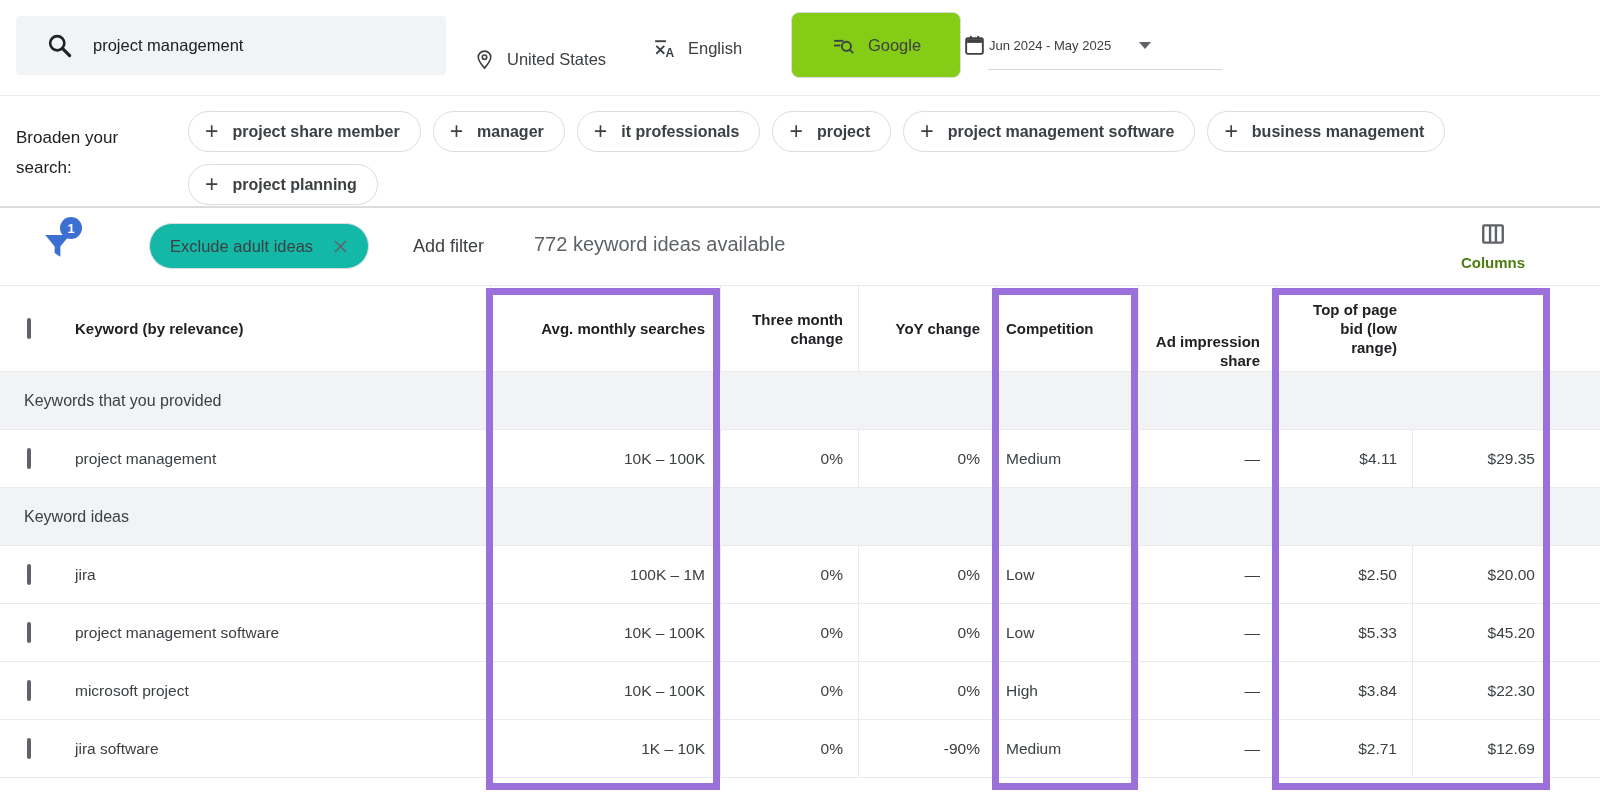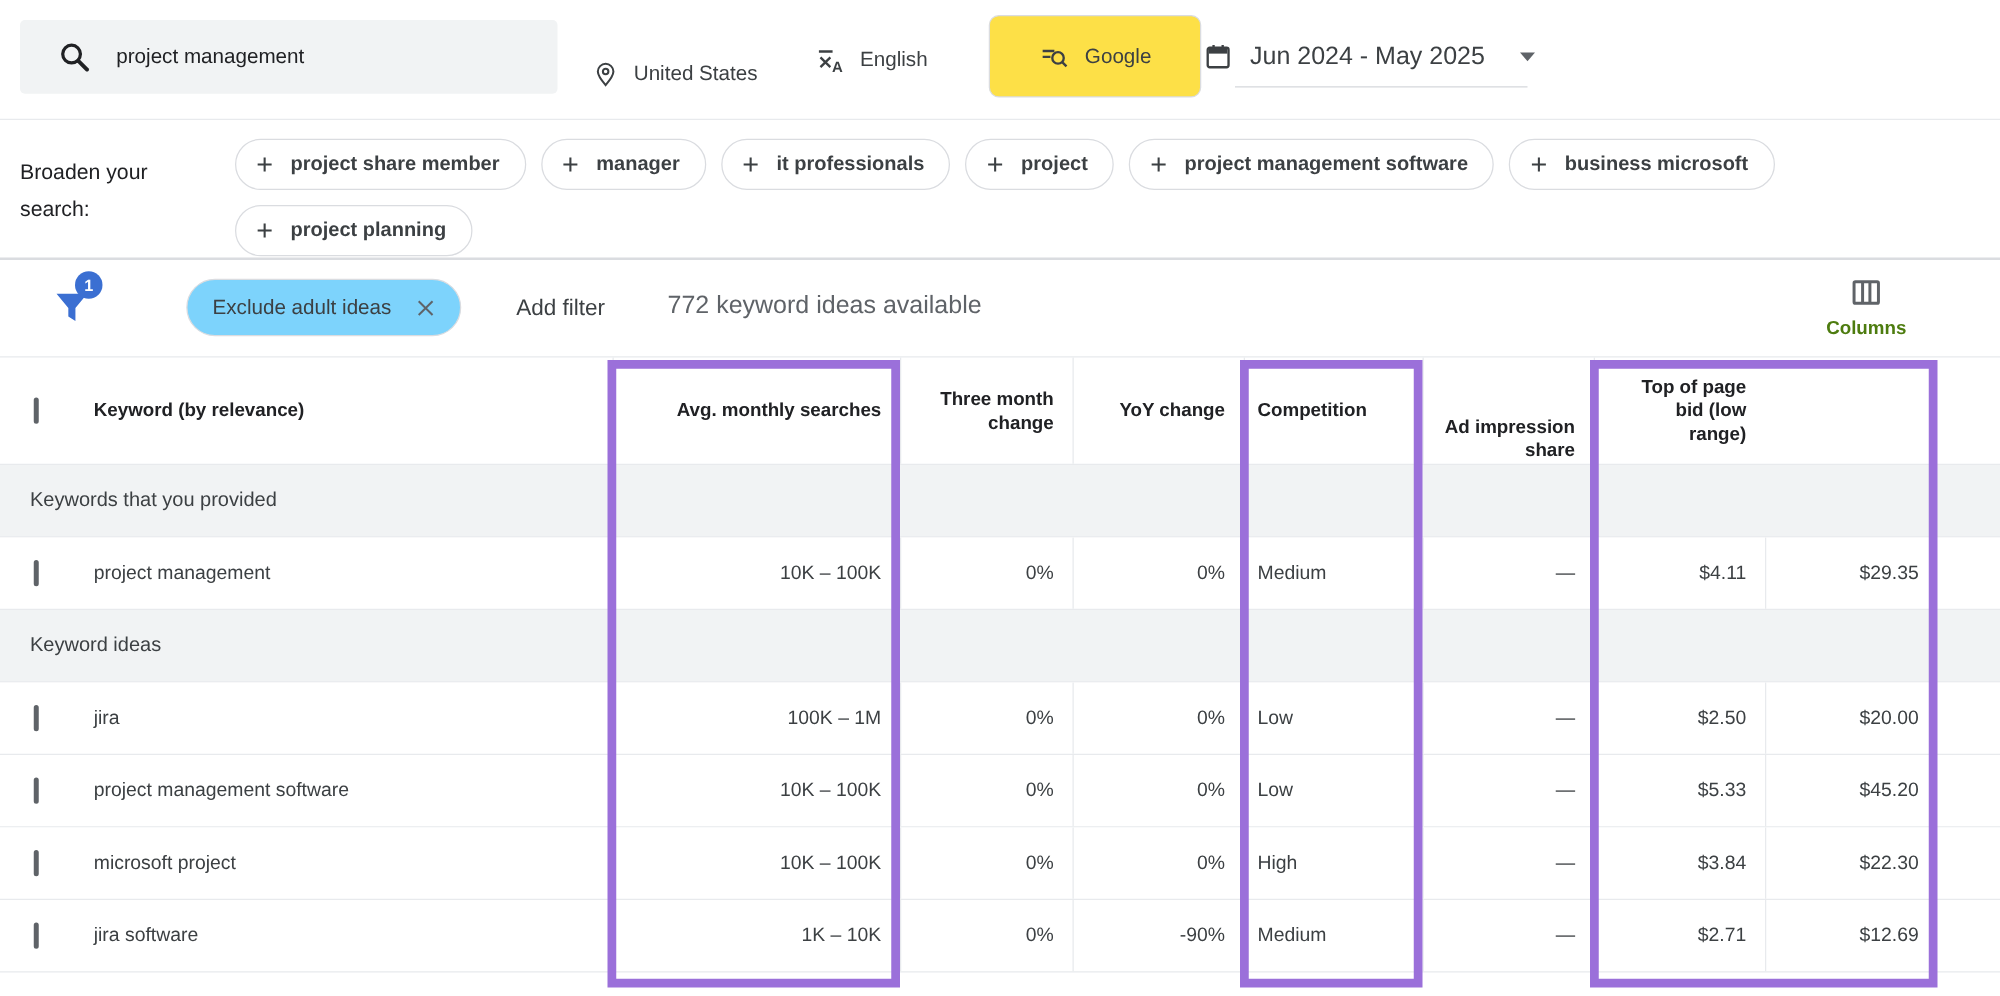--- a/index.html
+++ b/index.html
@@ -19,25 +19,25 @@
   }
   .searchbox input {
     border:none; background:transparent; outline:none; margin-left:20px;
     font:16.5px "Liberation Sans", sans-serif; color:#202124; width:320px;
   }
   .tb-item { position:absolute; top:0; height:96px; display:flex; align-items:center; gap:11px; font-size:16.5px; color:#3c4043; cursor:pointer; }
   .tb-loc { left:473px;margin-top:11px; }
   .tb-lang { left:652px; }
   .network-btn {
     position:absolute; left:791px; top:12px; width:170px; height:66px;
-    border:1px solid #dadce0; border-radius:8px; background:#fde047;
+    border:1px solid #dadce0; border-radius:8px; background:#84cc16;
     display:flex; align-items:center; justify-content:center; gap:12px; font-size:16.5px; color:#3c4043; cursor:pointer;
   }
   .daterange { position:absolute; left:962px; top:22px; height:46px; display:flex; align-items:center; cursor:pointer; }
-  .daterange .dtext { margin-left:13px; font-size:20px; color:#3c4043; }
+  .daterange .dtext { margin-left:2px; font-size:13px; color:#3c4043; }
   .tri-down { width:0; height:0; border-left:6px solid transparent; border-right:6px solid transparent; border-top:7px solid #5f6368; margin-left:28px; }
   .date-underline { position:absolute; left:988px; top:69px; width:234px; height:1px; background:#d5d8dc; }
 
   
   .broaden-label { position:absolute; left:16px; top:123px; width:140px; font-size:17px; line-height:30px; color:#202124; }
   .chips { position:absolute; left:188px; top:111px; width:1340px; display:flex; flex-wrap:wrap; gap:12px 12px; }
   .chip {
     height:41px; border:1px solid #dadce0; border-radius:21px; background:#fff;
     display:flex; align-items:center; gap:14px; padding:0 20px 0 16px;
     font-size:16px; font-weight:600; color:#3c4043; cursor:pointer; white-space:nowrap;
@@ -47,21 +47,21 @@
 
   
   .funnel { position:absolute; left:42px; top:228px; cursor:pointer; }
   .filter-badge {
     position:absolute; left:60px; top:217px; width:22px; height:22px; border-radius:50%;
     background:#3b6fd2; color:#fff; font-size:13px; font-weight:bold;
     display:flex; align-items:center; justify-content:center;
   }
   .exclude-chip {
     position:absolute; left:149px; top:223px; height:46px; border:1px solid #dadce0; border-radius:23px;
-    display:flex; align-items:center; gap:18px; padding:0 18px 0 20px; font-size:16.5px; color:#3c4043; background:#7dd3fc; cursor:pointer;
+    display:flex; align-items:center; gap:18px; padding:0 18px 0 20px; font-size:16.5px; color:#3c4043; background:#14b8a6; cursor:pointer;
   }
   .add-filter { position:absolute; left:413px; top:236px; font-size:18px; color:#3c4043; cursor:pointer; }
   .results-count { position:absolute; left:534px; top:233px; font-size:20px; color:#5f6368; }
   .columns-btn { position:absolute; left:1450px; top:221px; width:86px; display:flex; flex-direction:column; align-items:center; gap:7px; cursor:pointer; }
   .columns-btn .lbl { font-size:15px; color:#4d7c0f;font-weight:bold; }
 
   
   .ktable { position:absolute; top:285px; left:0; width:1600px; }
   .hrow { display:flex; align-items:center; height:87px; border-top:1px solid #e8eaed; border-bottom:1px solid #e8eaed; }
   .trow { display:flex; align-items:center; height:58px; border-bottom:1px solid #e8eaed; background:#fff; }
@@ -172,21 +172,21 @@
   <div class="chip">
       <span class="plus">+</span>
       <span>project</span>
     </div>
   <div class="chip">
       <span class="plus">+</span>
       <span>project management software</span>
     </div>
   <div class="chip">
       <span class="plus">+</span>
-      <span>business microsoft</span>
+      <span>business management</span>
     </div>
   <div class="chip">
       <span class="plus">+</span>
       <span>project planning</span>
     </div>
 </div>
 <div class="section-divider"></div>
 
 <div class="funnel">
   <svg viewBox="0 0 24 24" width="31" height="36" fill="#3b6fd2">

